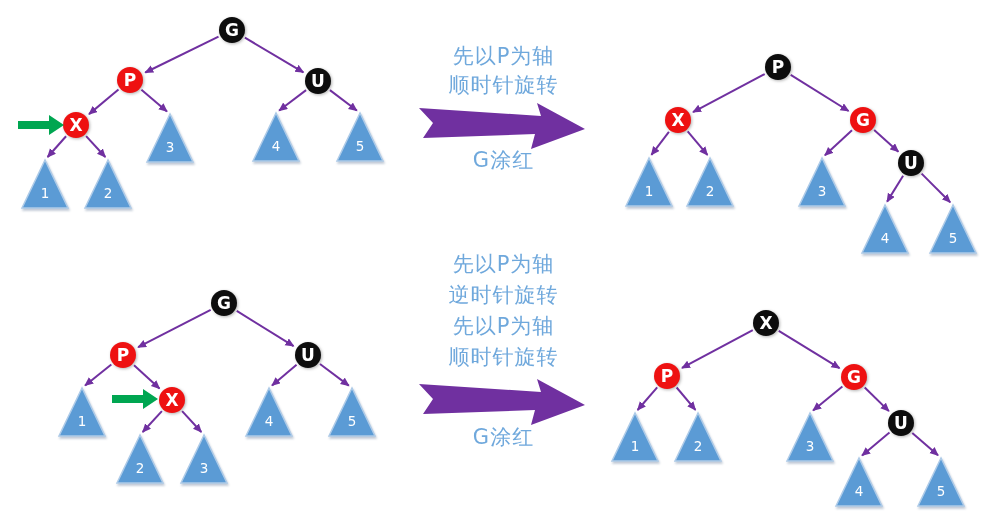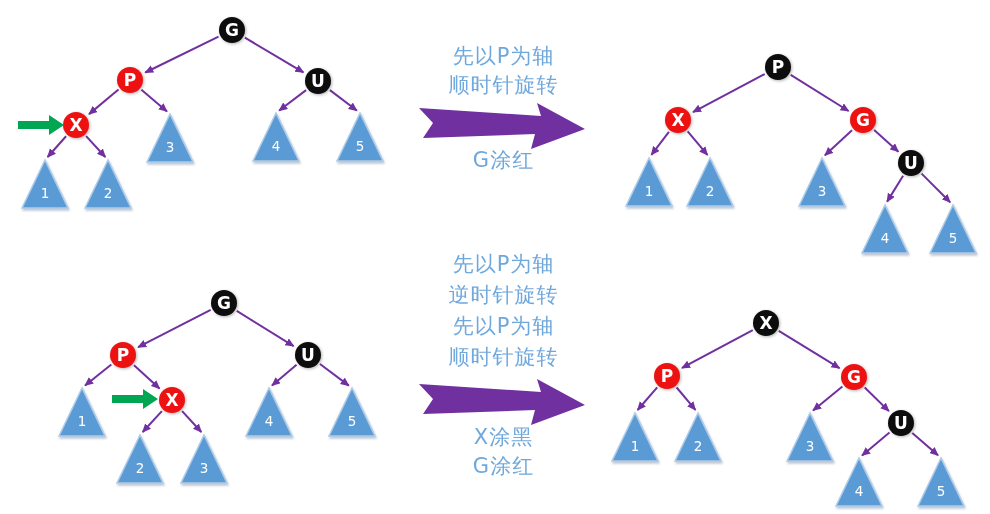--- a/index.html
+++ b/index.html
@@ -179,17 +179,16 @@
   </div>
 
   <div class="ann ann-lh31" style="left:411px;top:249px">
     <div>先以P为轴</div>
     <div>逆时针旋转</div>
     <div>先以P为轴</div>
     <div>顺时针旋转</div>
   </div>
 
   <div class="ann ann-lh29" style="left:411px;top:423px">
-    <div>X涂黑</div>
     <div>G涂红</div>
   </div>
 
 </div>
 
 </body></html>

